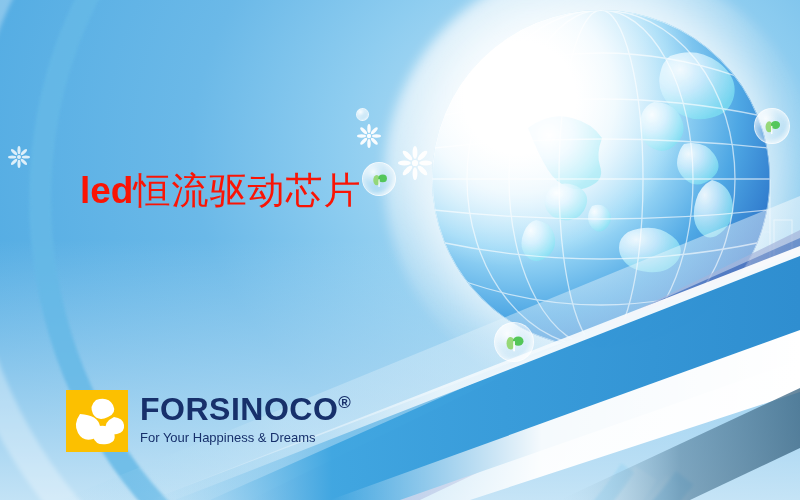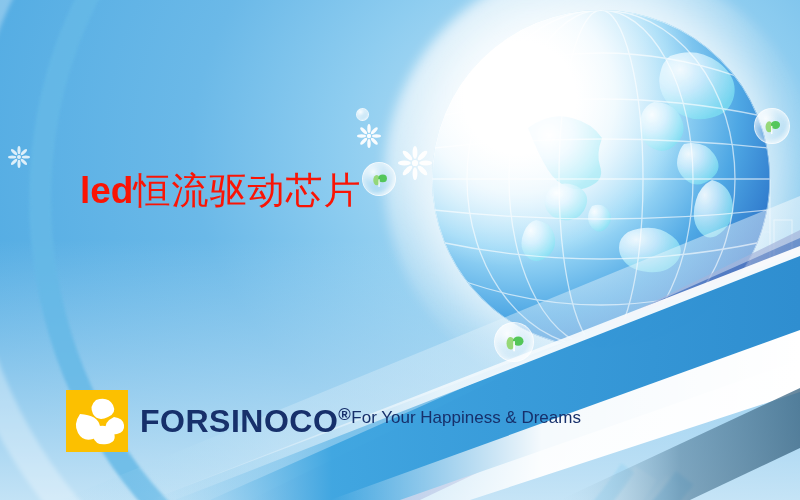--- a/index.html
+++ b/index.html
@@ -185,41 +185,41 @@
   }
   .logo-mark {
     width: 62px; height: 62px;
     background: #fcc000;
     display: block;
     flex: none;
   }
   .logo-text {
     margin-left: 12px;
     display: flex;
-    flex-direction: row;
+    flex-direction: column;
     justify-content: center;
   }
   .logo-name {
     color: #17306b;
     font-family: "Liberation Sans", sans-serif;
     font-weight: bold;
     font-size: 32px;
     line-height: 32px;
     letter-spacing: 0.5px;
     white-space: nowrap;
   }
   .logo-name .reg {
     font-size: 17px;
     vertical-align: super;
     line-height: 1;
   }
   .logo-tagline {
     color: #17306b;
     font-family: "Liberation Sans", sans-serif;
-    font-size: 17px;
+    font-size: 13px;
     line-height: 22px;
     margin-top: 2px;
     white-space: nowrap;
   }
 </style>
 </head>
 <body>
 
 <div id="banner">
 

